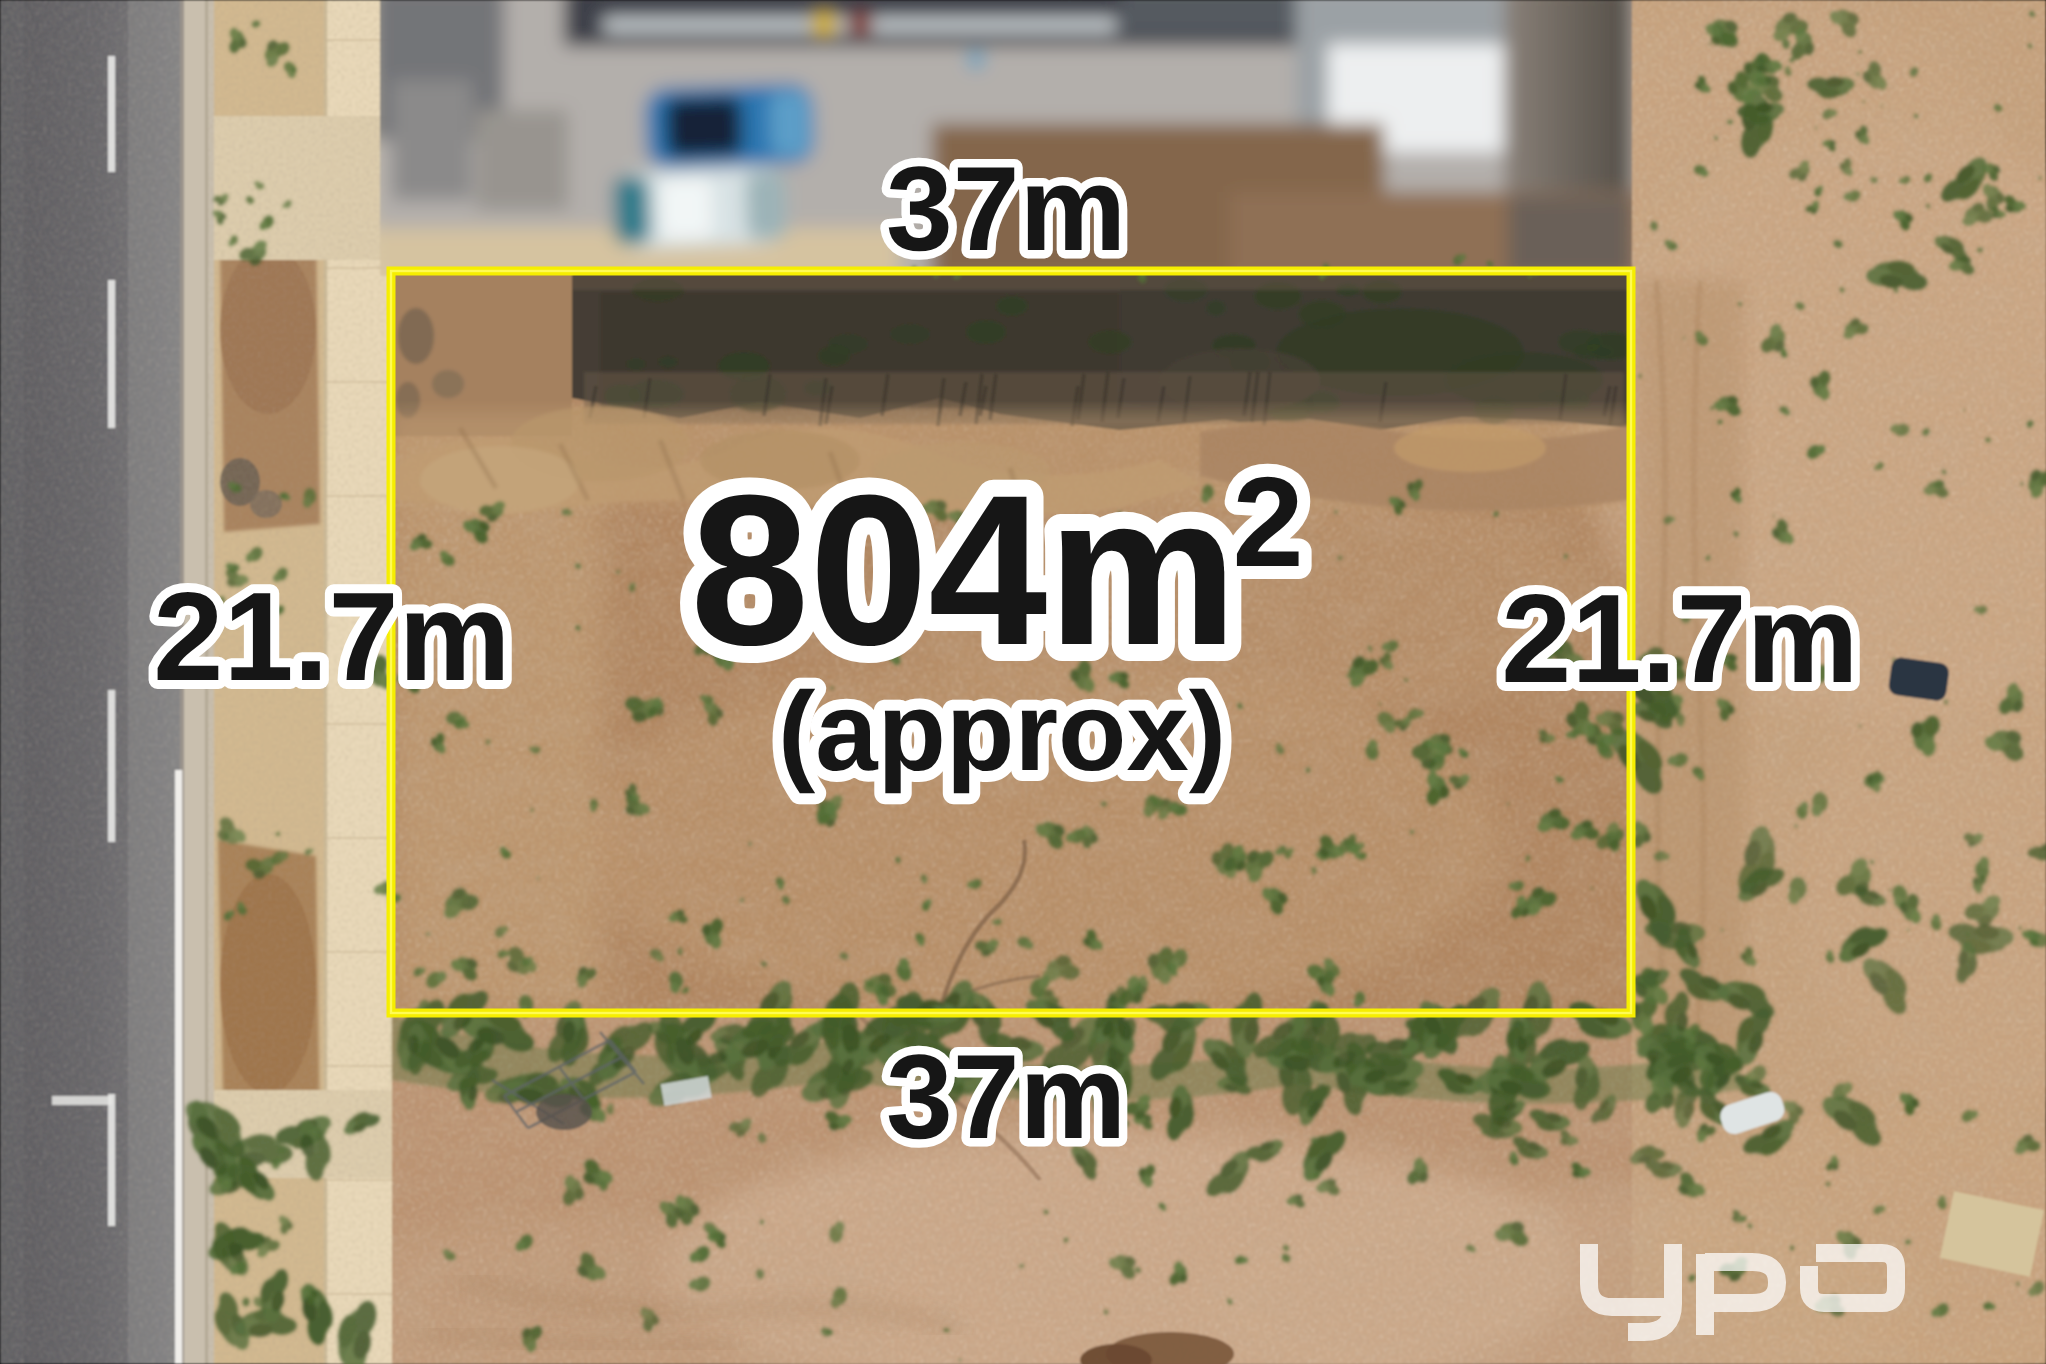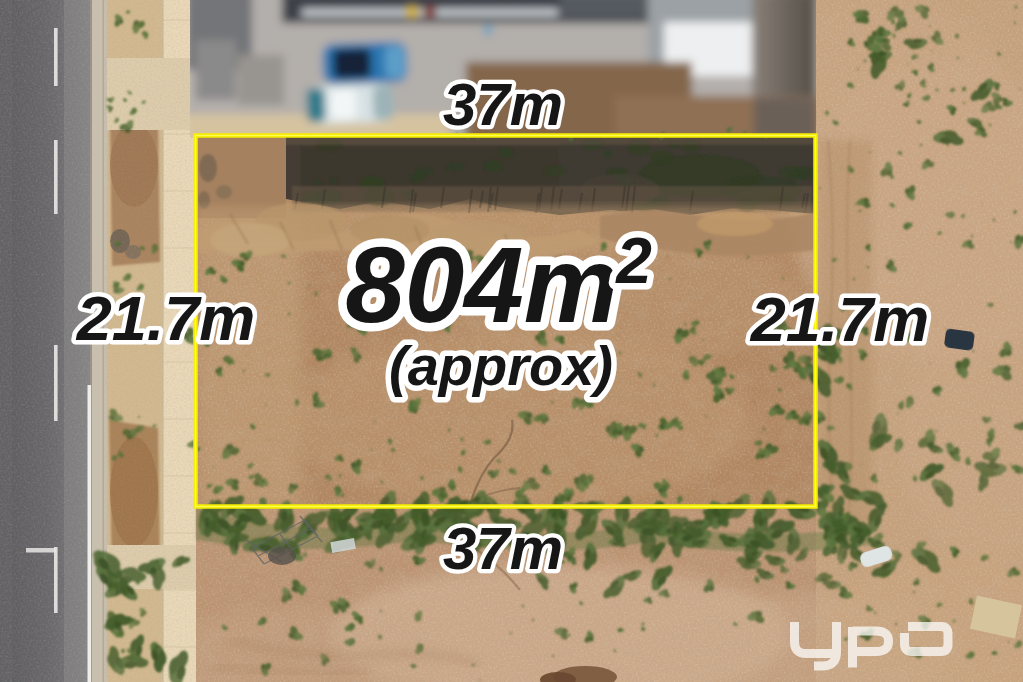--- a/index.html
+++ b/index.html
@@ -1,14 +1,14 @@
 <!DOCTYPE html>
 <html><head><meta charset="utf-8"><style>
 html,body{margin:0;padding:0;background:#000;}
-#wrap{width:1023px;height:682px;overflow:hidden;position:relative;font-family:"Liberation Sans",sans-serif;font-style:italic;}
+#wrap{width:1023px;height:682px;overflow:hidden;position:relative;font-family:"Liberation Sans",sans-serif;}
 svg{display:block}
 </style></head><body>
 <div id="wrap">
 <svg width="1023" height="682" viewBox="0 0 1023 682">
       <defs>
 <filter id="soft" x="-2%" y="-2%" width="104%" height="104%">
           <feGaussianBlur stdDeviation="0.45"></feGaussianBlur>
         </filter>
 <filter id="grain" x="0" y="0" width="100%" height="100%">
  <feTurbulence type="fractalNoise" baseFrequency="0.55" numOctaves="2" seed="7" result="n"></feTurbulence>

